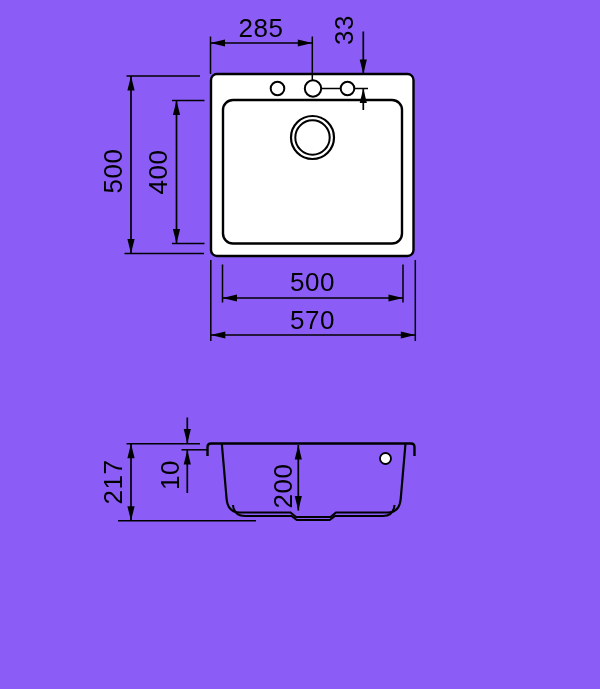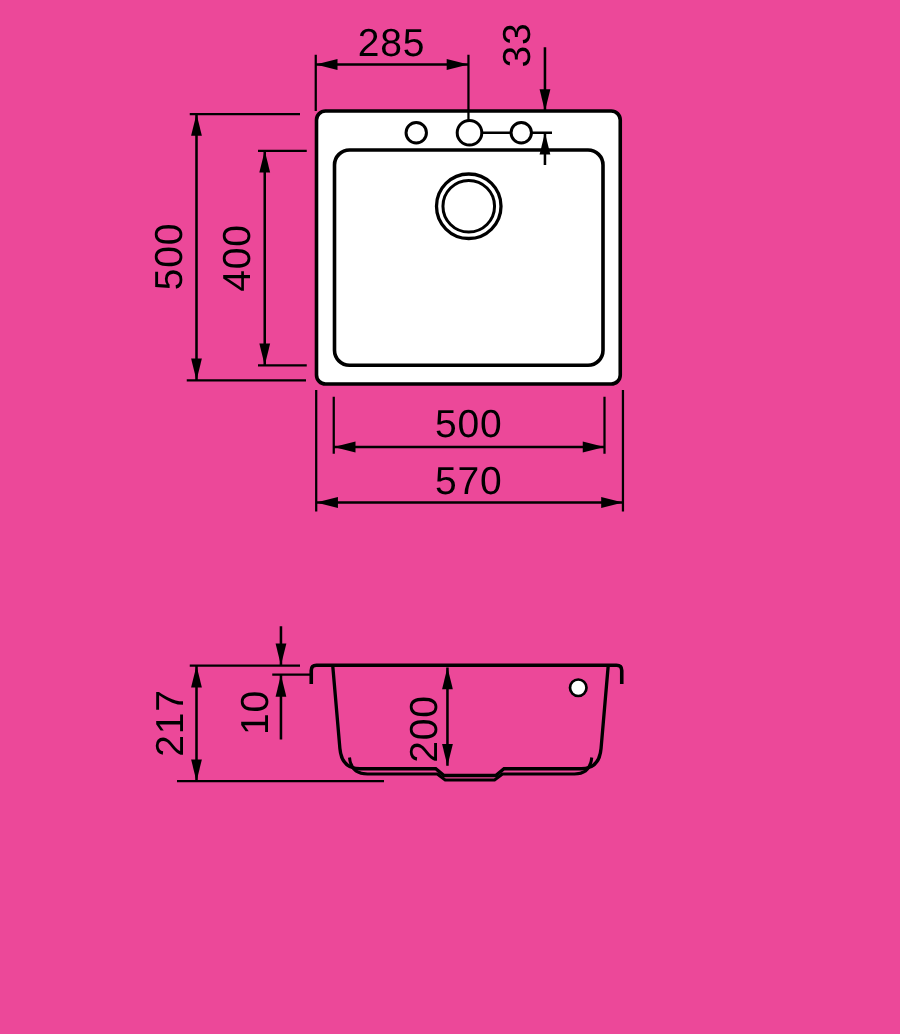--- a/index.html
+++ b/index.html
@@ -4,21 +4,21 @@
 <style>
   html, body {
     margin: 0;
     padding: 0;
     background: #ffffff;
   }
   .canvas {
     position: relative;
     width: 600px;
     height: 689px;
-    background: #ec4899;
+    background: #8b5cf6;
     overflow: hidden;
   }
   svg {
     display: block;
   }
   .dim-text {
     font-family: "Liberation Sans", sans-serif;
     font-size: 26px;
     fill: #000000;
     letter-spacing: 0.5px;

